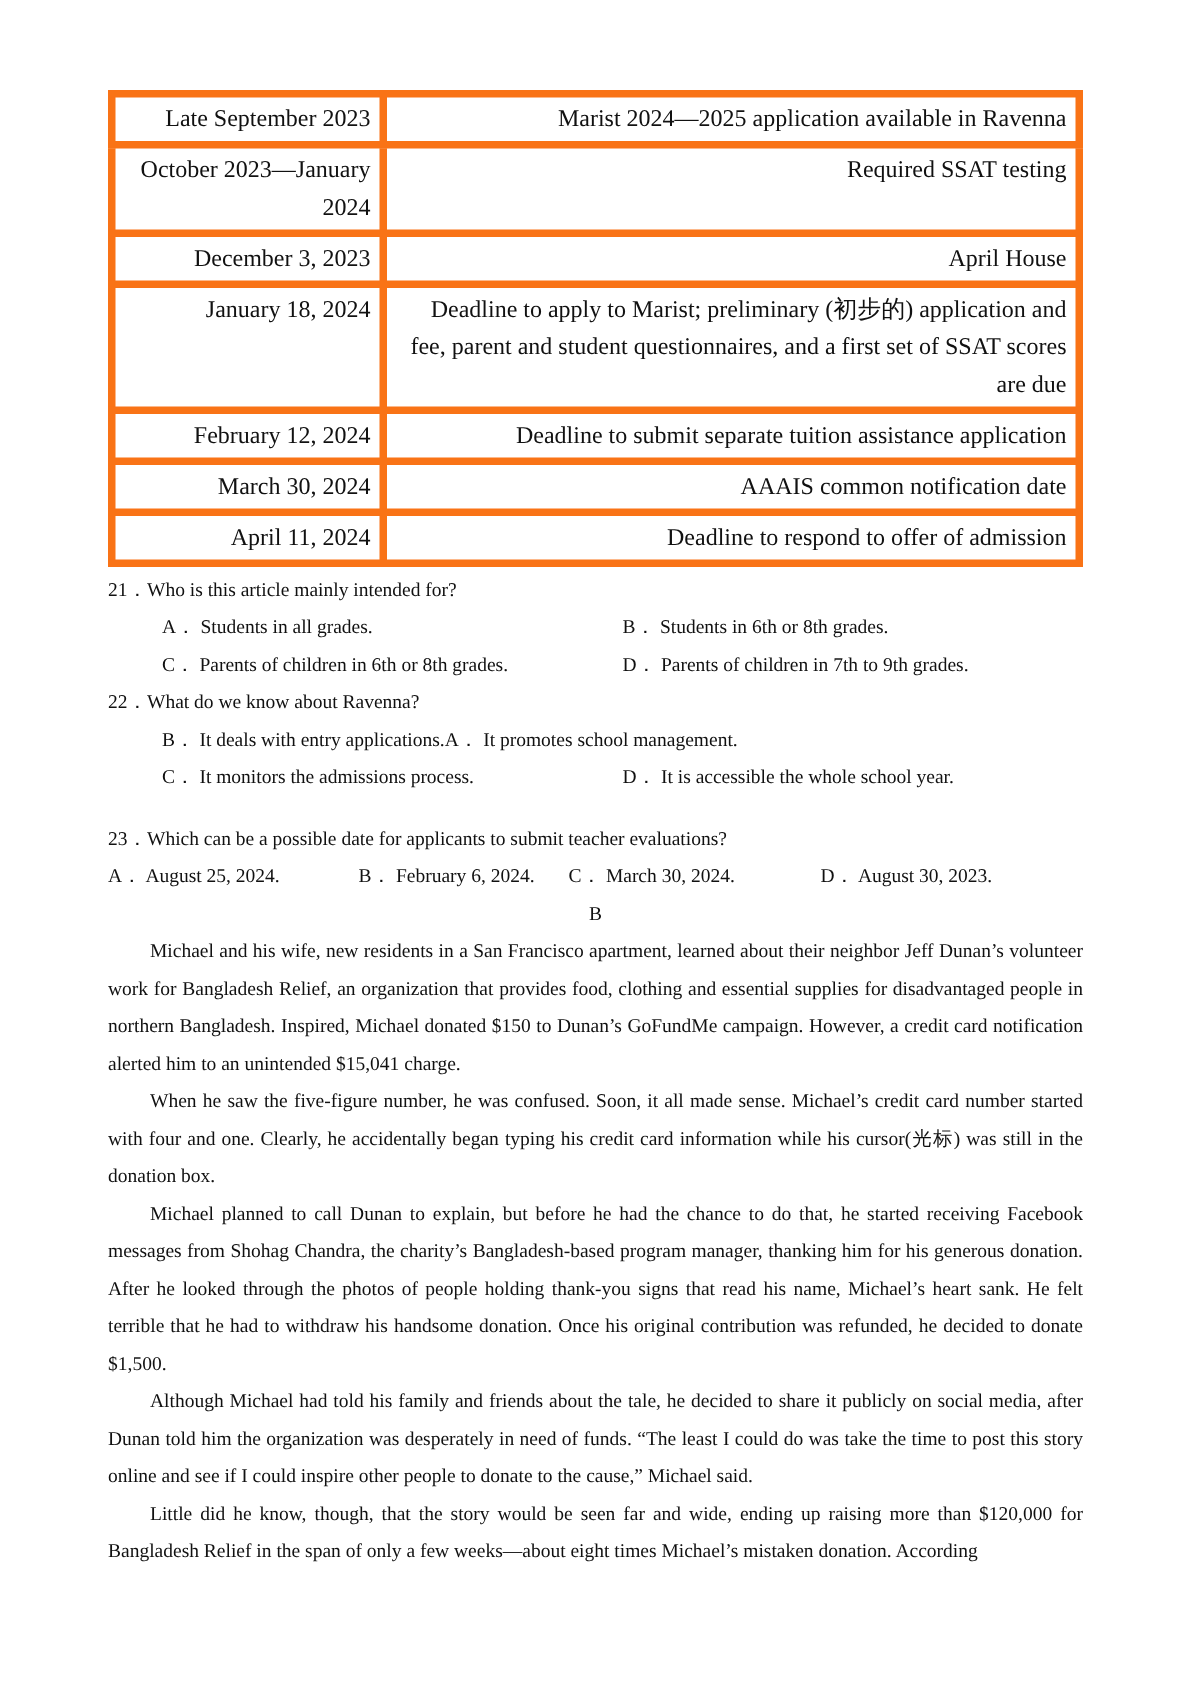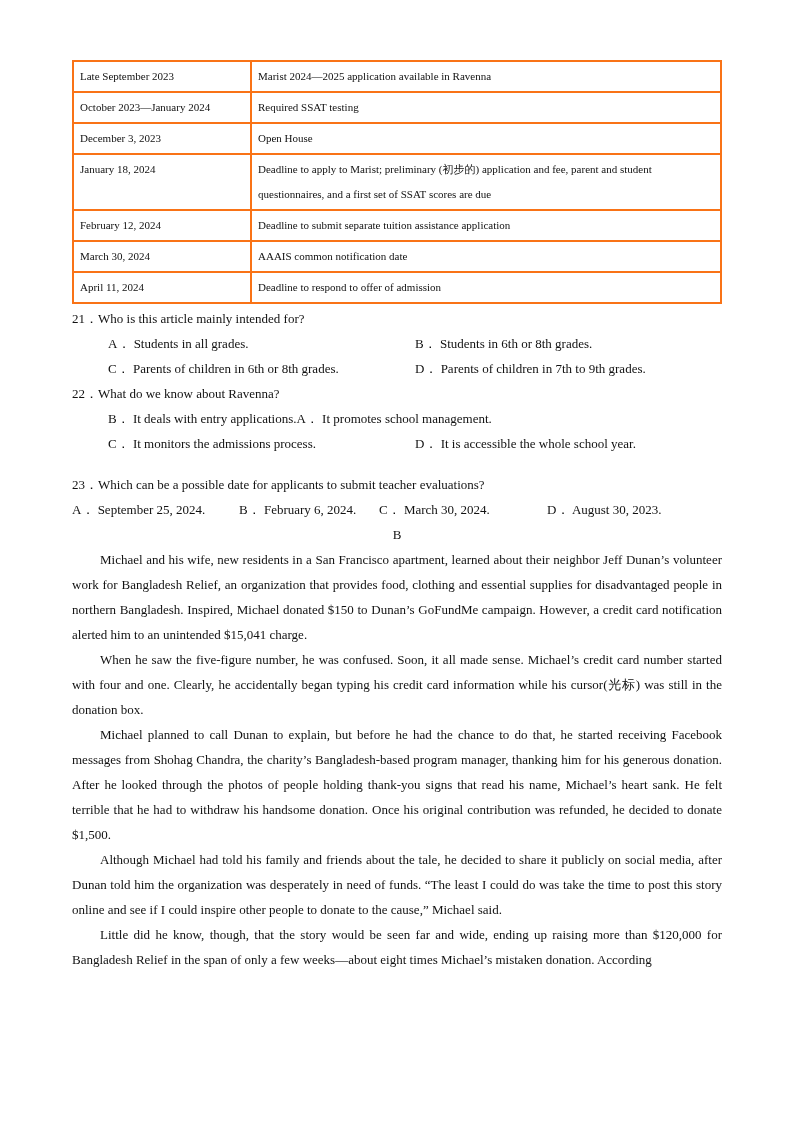--- a/index.html
+++ b/index.html
@@ -6,22 +6,22 @@
   body {
     width: 794px; height: 1123px; position: relative; overflow: hidden;
     font-family: "Liberation Serif", "DejaVu Serif", serif;
     color: #111111; font-size: 13px;
   }
   .page { position: absolute; left: 72px; top: 60px; width: 650px; }
   table.schedule {
     width: 650px; border-collapse: collapse; table-layout: fixed;
   }
   table.schedule td {
-    border: 2px solid #f97316; vertical-align: top;
-    padding: 2px 6px 2px 6px; line-height: 25px; font-size: 11px;
+    border: 5px solid #f97316; vertical-align: top;
+    padding: 2px 6px 2px 6px; line-height: 25px; font-size: 16px; text-align: right;
   }
   table.schedule td.date { width: 164px; }
   .qblock { margin-top: 2px; }
   .q-line { line-height: 25px; height: 25px; white-space: nowrap; }
   .opts2 { display: flex; height: 25px; line-height: 25px; margin-left: 36px; }
   .opts2 .opt { white-space: nowrap; }
   .opts2 .opt.left { width: 307px; }
   .opts4 { display: flex; height: 25px; line-height: 25px; white-space: nowrap; }
   .opts4 .opt.a { width: 167px; }
   .opts4 .opt.b { width: 140px; }
@@ -39,21 +39,21 @@
       <tr>
         <td class="date">Late September 2023</td>
         <td>Marist 2024—2025 application available in Ravenna</td>
       </tr>
       <tr>
         <td class="date">October 2023—January 2024</td>
         <td>Required SSAT testing</td>
       </tr>
       <tr>
         <td class="date">December 3, 2023</td>
-        <td>Open House</td>
+        <td>April House</td>
       </tr>
       <tr>
         <td class="date">January 18, 2024</td>
         <td>Deadline to apply to Marist; preliminary (初步的) application and fee, parent and student questionnaires, and a first set of SSAT scores are due</td>
       </tr>
       <tr>
         <td class="date">February 12, 2024</td>
         <td>Deadline to submit separate tuition assistance application</td>
       </tr>
       <tr>
@@ -87,21 +87,21 @@
     </div>
     <div class="opts2">
       <span class="opt left">C． It monitors the admissions process.</span>
       <span class="opt">D． It is accessible the whole school year.</span>
     </div>
   </div>
 
   <div class="qblock" style="margin-top:16px">
     <div class="q-line">23．Which can be a possible date for applicants to submit teacher evaluations?</div>
     <div class="opts4">
-      <span class="opt a">A． September 25, 2024.</span>
+      <span class="opt a">A． August 25, 2024.</span>
       <span class="opt b">B． February 6, 2024.</span>
       <span class="opt c">C． March 30, 2024.</span>
       <span class="opt">D． August 30, 2023.</span>
     </div>
   </div>
 
   <div class="section-title">B</div>
 
   <div>
     <p class="para">Michael and his wife, new residents in a San Francisco apartment, learned about their neighbor Jeff Dunan’s volunteer work for Bangladesh Relief, an organization that provides food, clothing and essential supplies for disadvantaged people in northern Bangladesh. Inspired, Michael donated $150 to Dunan’s GoFundMe campaign. However, a credit card notification alerted him to an unintended $15,041 charge.</p>

